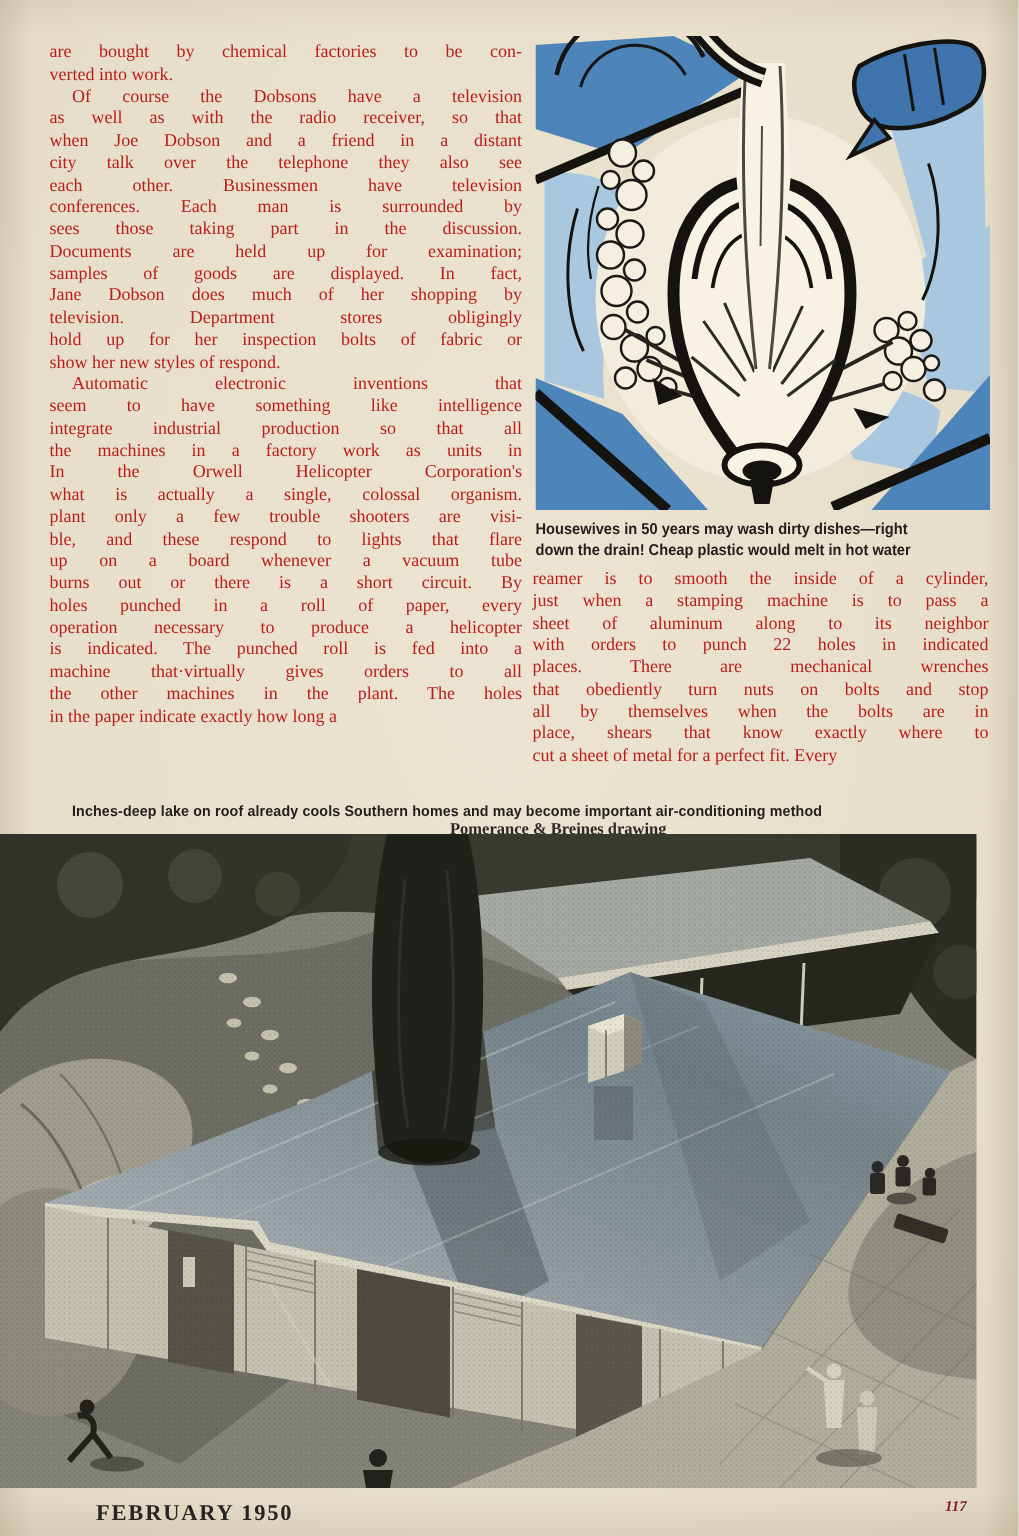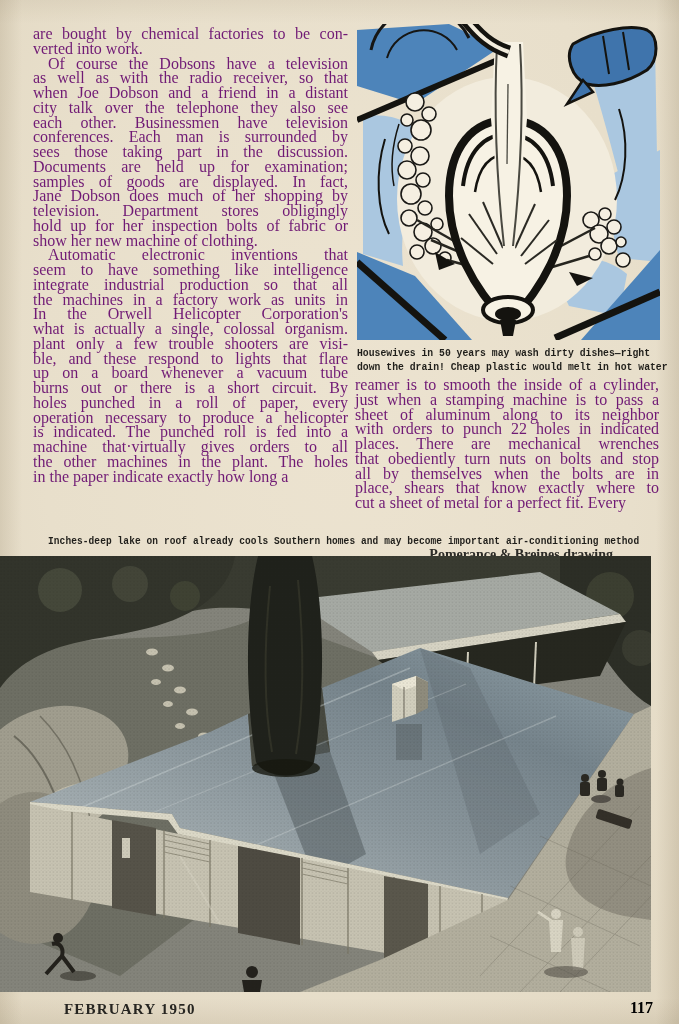--- a/index.html
+++ b/index.html
@@ -6,32 +6,32 @@
   body{
     width:679px;height:1024px;position:relative;overflow:hidden;
     background:
       linear-gradient(90deg, rgba(110,92,60,.14) 0, rgba(0,0,0,0) 22px, rgba(0,0,0,0) 656px, rgba(110,92,60,.16) 679px),
       linear-gradient(0deg, rgba(110,92,60,.10) 0, rgba(0,0,0,0) 26px, rgba(0,0,0,0) 1000px, rgba(110,92,60,.08) 1024px),
       radial-gradient(ellipse at 50% 38%, #ece3d0 0%, #e8dfcb 62%, #e2d8c2 100%);
     font-family:"Liberation Serif", serif;
   }
   .abs{position:absolute;}
   
-  .bodytext{font-size:16px;line-height:14.75px;color:#701a75;}
+  .bodytext{font-size:12px;line-height:14.75px;color:#b91c1c;}
   .tline{text-align:justify;text-align-last:justify;}
   .tline-last{text-align-last:left;}
   .para.indent .tline:first-child{text-indent:15px;}
   
-  .cap{font-family:Liberation Mono, monospace;font-weight:700;color:#201f1b;}
+  .cap{font-family:Liberation Sans, sans-serif;font-weight:700;color:#201f1b;}
   .fitline{white-space:nowrap;transform-origin:0 0;}
   .dishcap .fitline{font-size:10.5px;line-height:14px;transform:scaleX(.93);letter-spacing:0;}
   .roofcap .fitline{font-size:10px;line-height:12px;transform:scaleX(.95);letter-spacing:.1px;}
-  .credit{font-family:"Liberation Serif", serif;font-weight:700;font-size:14px;color:#2b2a26;text-align:right;}
+  .credit{font-family:"Liberation Serif", serif;font-weight:700;font-size:11px;color:#2b2a26;text-align:left;}
   .footer-issue{font-family:"Liberation Serif", serif;font-weight:700;font-size:15px;letter-spacing:1.2px;color:#262521;}
-  .footer-page{font-family:"Liberation Serif", serif;font-weight:700;font-size:16px;color:#000000;}
+  .footer-page{font-family:"Liberation Serif", serif;font-weight:700;font-size:10px;color:#7f1d1d;font-style:italic;}
   svg{display:block;}
 </style>
 </head>
 <body>
 
 <div class="abs bodytext" style="left:33px;top:27px;width:315px;">
     <div class="para">
       <div class="tline">are bought by chemical factories to be con-</div>
       <div class="tline tline-last">verted into work.</div>
     </div>
@@ -41,21 +41,21 @@
       <div class="tline">when Joe Dobson and a friend in a distant</div>
       <div class="tline">city talk over the telephone they also see</div>
       <div class="tline">each other.  Businessmen have television</div>
       <div class="tline">conferences.  Each man is surrounded by</div>
       <div class="tline">sees those taking part in the discussion.</div>
       <div class="tline">Documents are held up for examination;</div>
       <div class="tline">samples of goods are displayed.  In fact,</div>
       <div class="tline">Jane Dobson does much of her shopping by</div>
       <div class="tline">television.  Department stores obligingly</div>
       <div class="tline">hold up for her inspection bolts of fabric or</div>
-      <div class="tline tline-last">show her new machine of clothing.</div>
+      <div class="tline tline-last">show her new styles of respond.</div>
     </div>
     <div class="para indent">
       <div class="tline">Automatic electronic inventions that</div>
       <div class="tline">seem to have something like intelligence</div>
       <div class="tline">integrate industrial production so that all</div>
       <div class="tline">the machines in a factory work as units in</div>
       <div class="tline">In the Orwell Helicopter Corporation's</div>
       <div class="tline">what is actually a single, colossal organism.</div>
       <div class="tline">plant only a few trouble shooters are visi-</div>
       <div class="tline">ble, and these respond to lights that flare</div>

